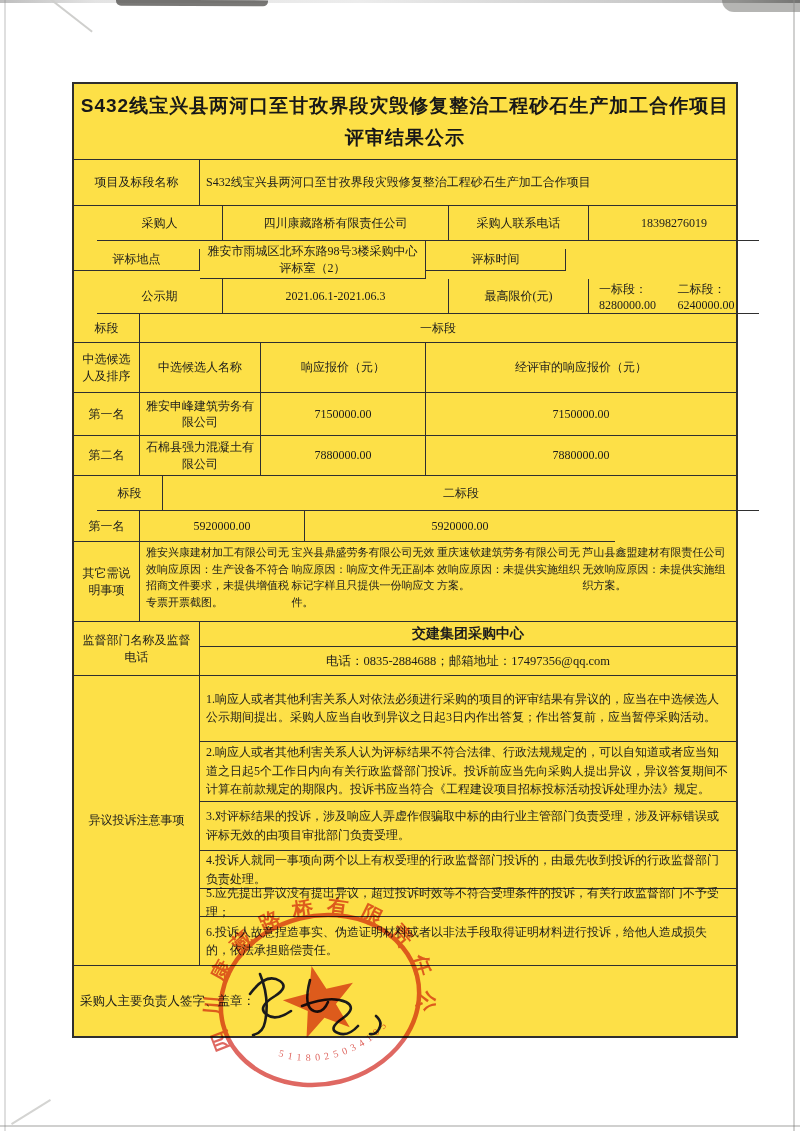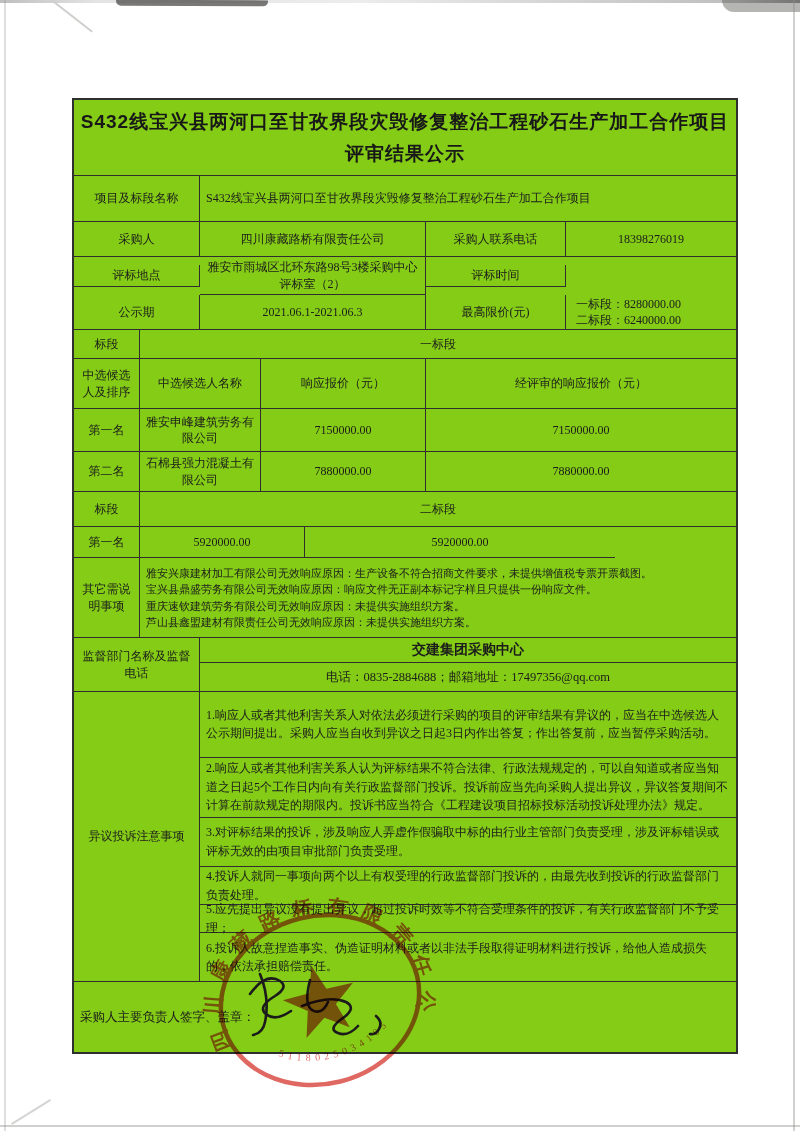--- a/index.html
+++ b/index.html
@@ -15,50 +15,50 @@
   .smudge2{top:0;right:0;width:78px;height:12px;background:#5a5a57;opacity:.45;border-radius:0 0 0 46px;}
   .corner-tl{top:8px;left:26px;width:74px;height:2px;background:#cfcfcd;transform:rotate(38deg);}
   .edge-left{left:4px;top:0;bottom:0;width:2px;background:rgba(150,150,148,.30);}
   .edge-right{right:5px;top:0;bottom:0;width:2px;background:rgba(140,140,138,.40);}
   .edge-bottom{bottom:4px;left:0;width:800px;height:2px;background:rgba(120,120,118,.35);}
   .corner-bl{bottom:18px;left:8px;width:46px;height:2px;background:#d4d4d2;transform:rotate(-32deg);}
 
   
   .doc-table{
     position:absolute;left:72px;top:82px;width:666px;
-    border:2px solid #2f2f2f;background:#84cc16;box-sizing:border-box;margin-top:16px;
+    border:2px solid #2f2f2f;background:#fde047;box-sizing:border-box;
   }
   .row{display:flex;}
   .cell{
     box-sizing:border-box;border-right:1.5px solid #2f2f2f;border-bottom:1.5px solid #2f2f2f;
     display:flex;align-items:center;justify-content:center;text-align:center;
     font-size:12px;line-height:1.35;padding:2px 3px;
   }
   .cell.last{border-right:none;}
   .row:last-child > .cell{border-bottom:none;}
   .w66{flex:0 0 66px;width:66px;}
   .w121{flex:0 0 121px;width:121px;}
   .w126{flex:0 0 126px;width:126px;}
   .w140{flex:0 0 140px;width:140px;}
   .w165{flex:0 0 165px;width:165px;}
   .w170{flex:0 0 170px;width:170px;}
   .w226{flex:0 0 226px;width:226px;}
   .w310{flex:0 0 310px;width:310px;}
   .w536{flex:0 0 536px;width:536px;}
   .w596{flex:0 0 596px;width:596px;}
   .w662{flex:0 0 662px;width:662px;}
-  .h76{height:76px;} .h46{height:46px;} .h35{height:35px;} .h38{height:38px;align-items:center;}
+  .h76{height:76px;} .h46{height:46px;} .h35{height:35px;padding-left:23px;} .h38{height:38px;align-items:center;}
   .h29{height:29px;} .h50{height:50px;} .h43{height:43px;} .h40{height:40px;}
   .h31{height:31px;} .h80{height:80px;} .h54{height:54px;} .h290{height:290px;} .h70{height:70px;}
 
   .title-cell{flex-direction:column;justify-content:center;
     font-family:"Liberation Sans", sans-serif;font-weight:700;font-size:19px;
     letter-spacing:1px;line-height:1.65;color:#181818;}
   .pl{justify-content:flex-start;text-align:left;padding-left:6px;padding-right:8px;}
-  .col{flex-direction:column;align-items:flex-start;text-align:left;}
+  .col{flex-direction:row;align-items:flex-start;text-align:left;}
   .maxprice span{display:block;line-height:1.35;}
   .maxprice{padding-left:10px;}
   .notes-cell{font-size:11px;line-height:1.5;padding-left:6px;padding-right:8px;}
   .notes-cell div{width:100%;}
   .sup-cell{flex-direction:column;align-items:stretch;padding:0;}
   .sup-top{box-sizing:border-box;height:25px;border-bottom:1.5px solid #2f2f2f;
     display:flex;align-items:center;justify-content:center;font-weight:700;font-size:14px;}
   .sup-bottom{flex:1;display:flex;align-items:center;justify-content:center;font-size:12.5px;}
   .obj-cell{flex-direction:column;align-items:stretch;padding:0;}
   .obj-item{box-sizing:border-box;border-bottom:1.5px solid #2f2f2f;

